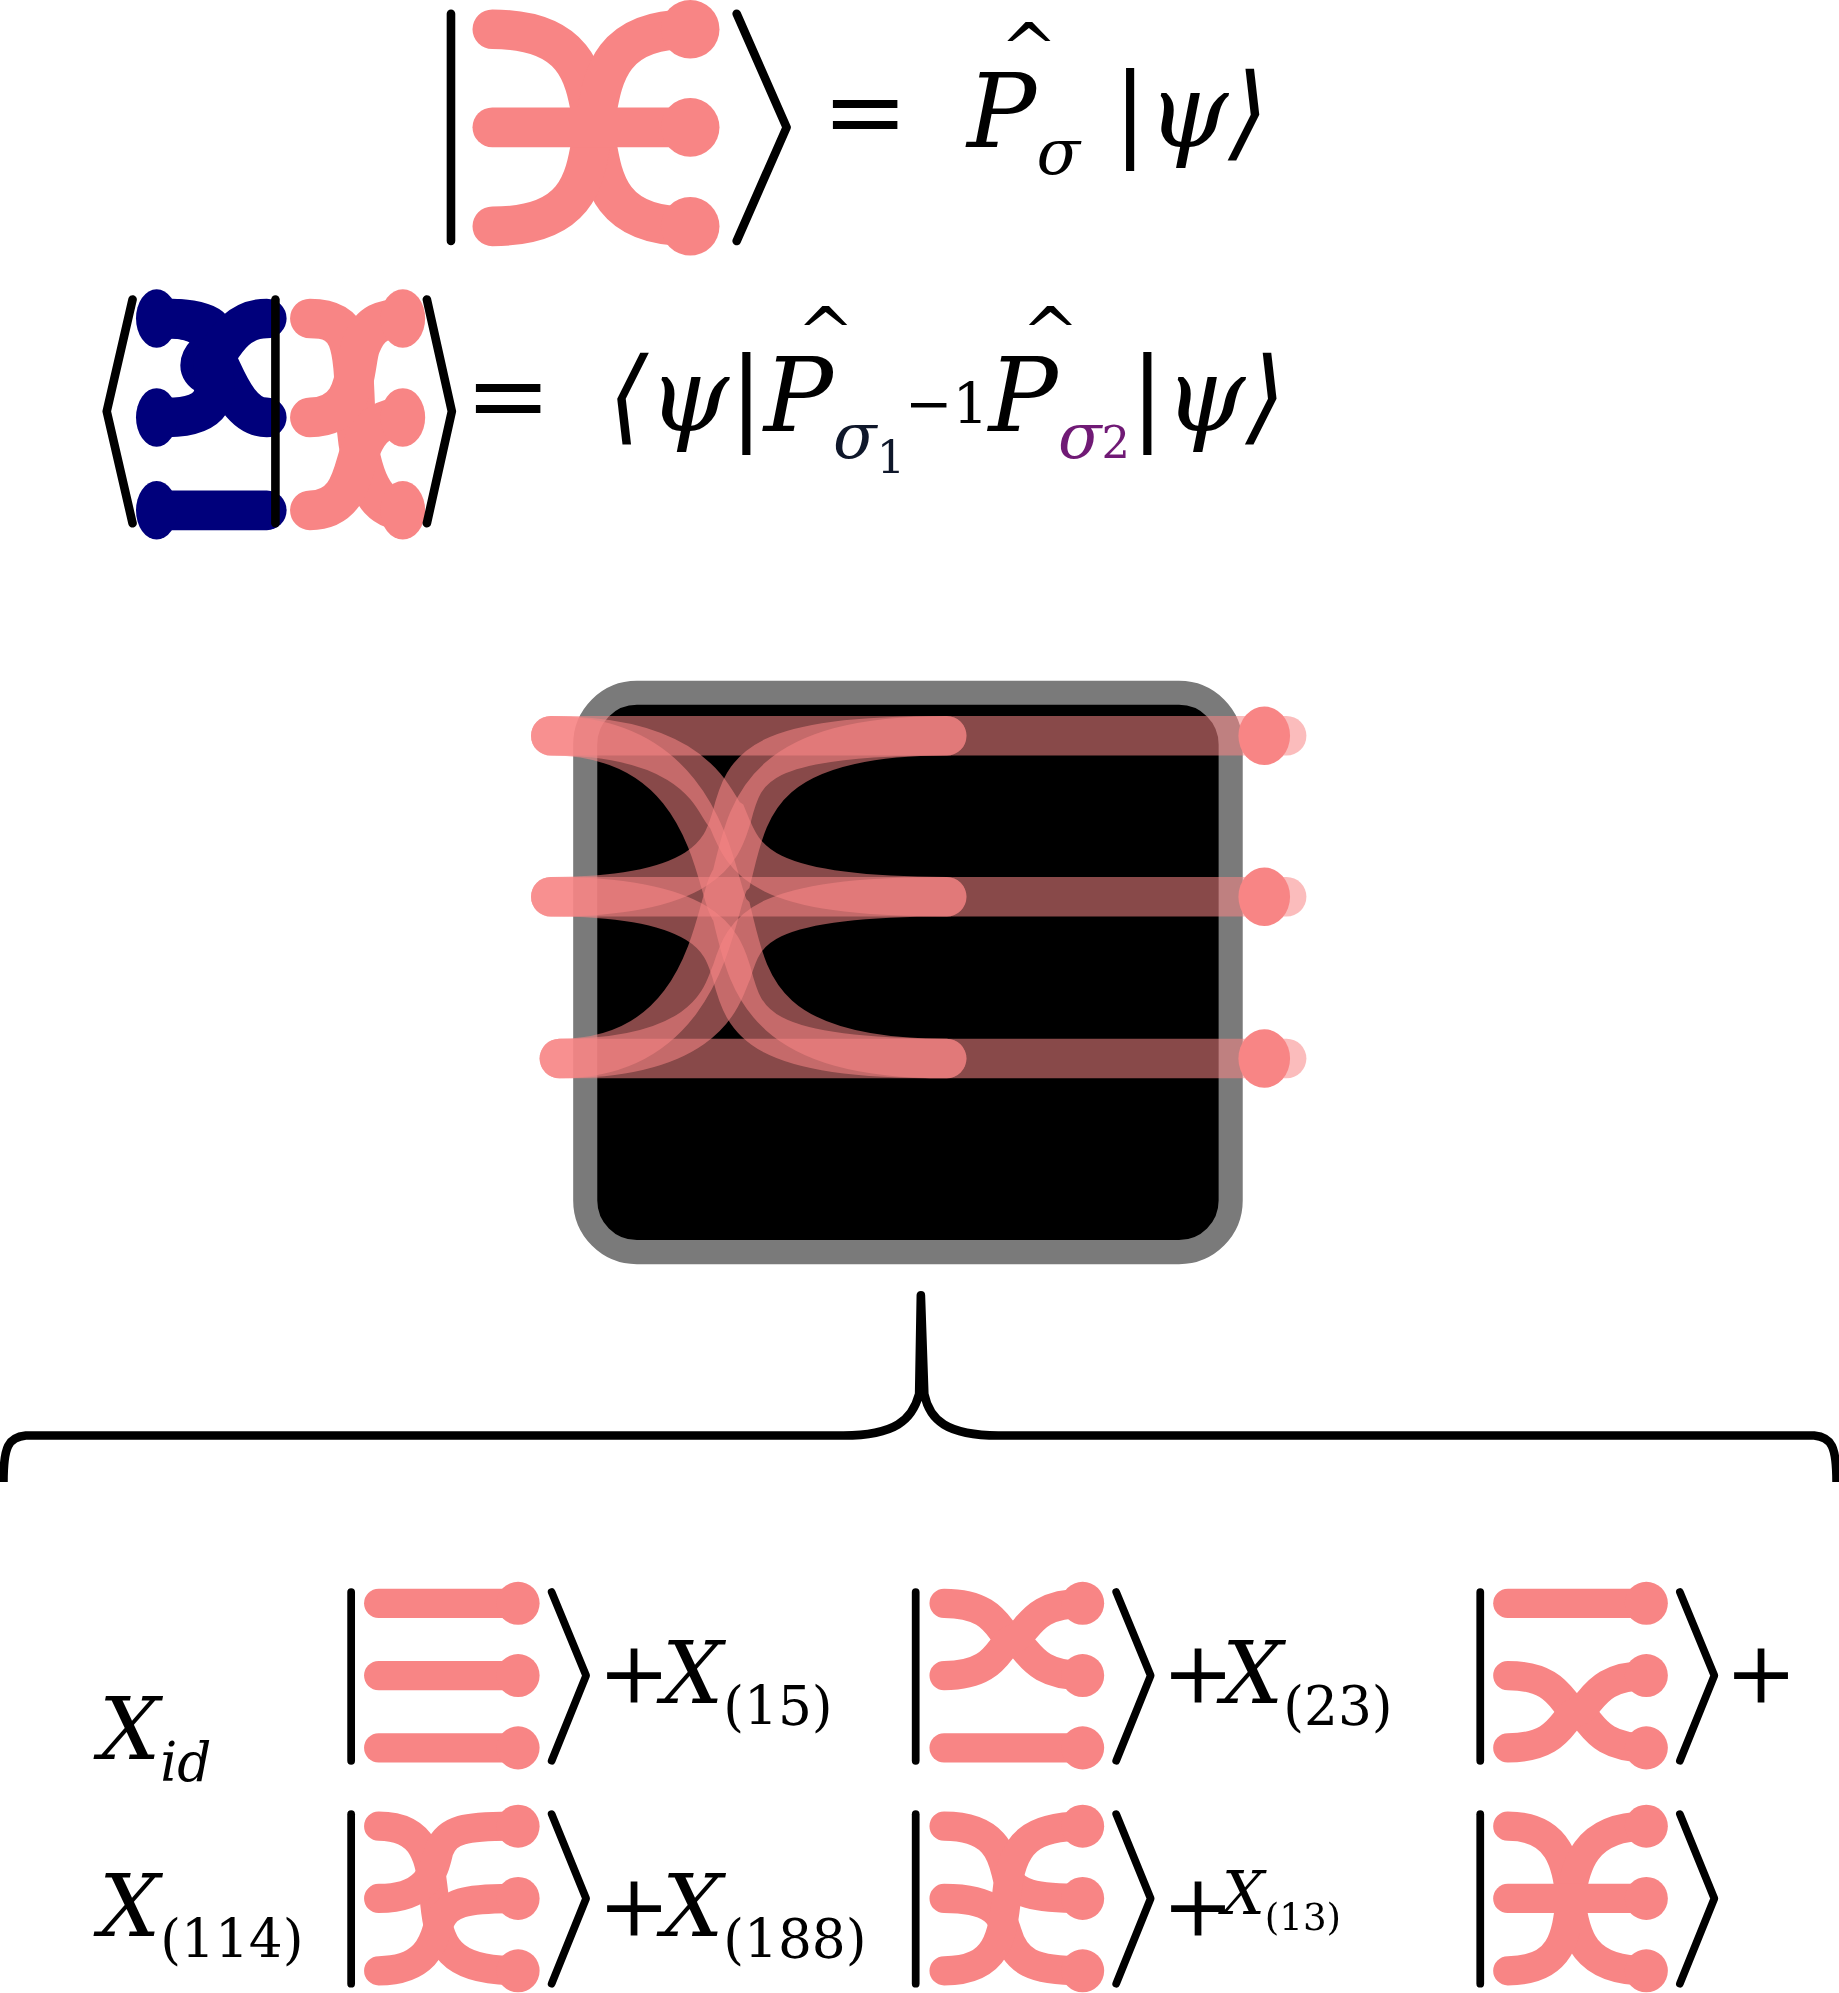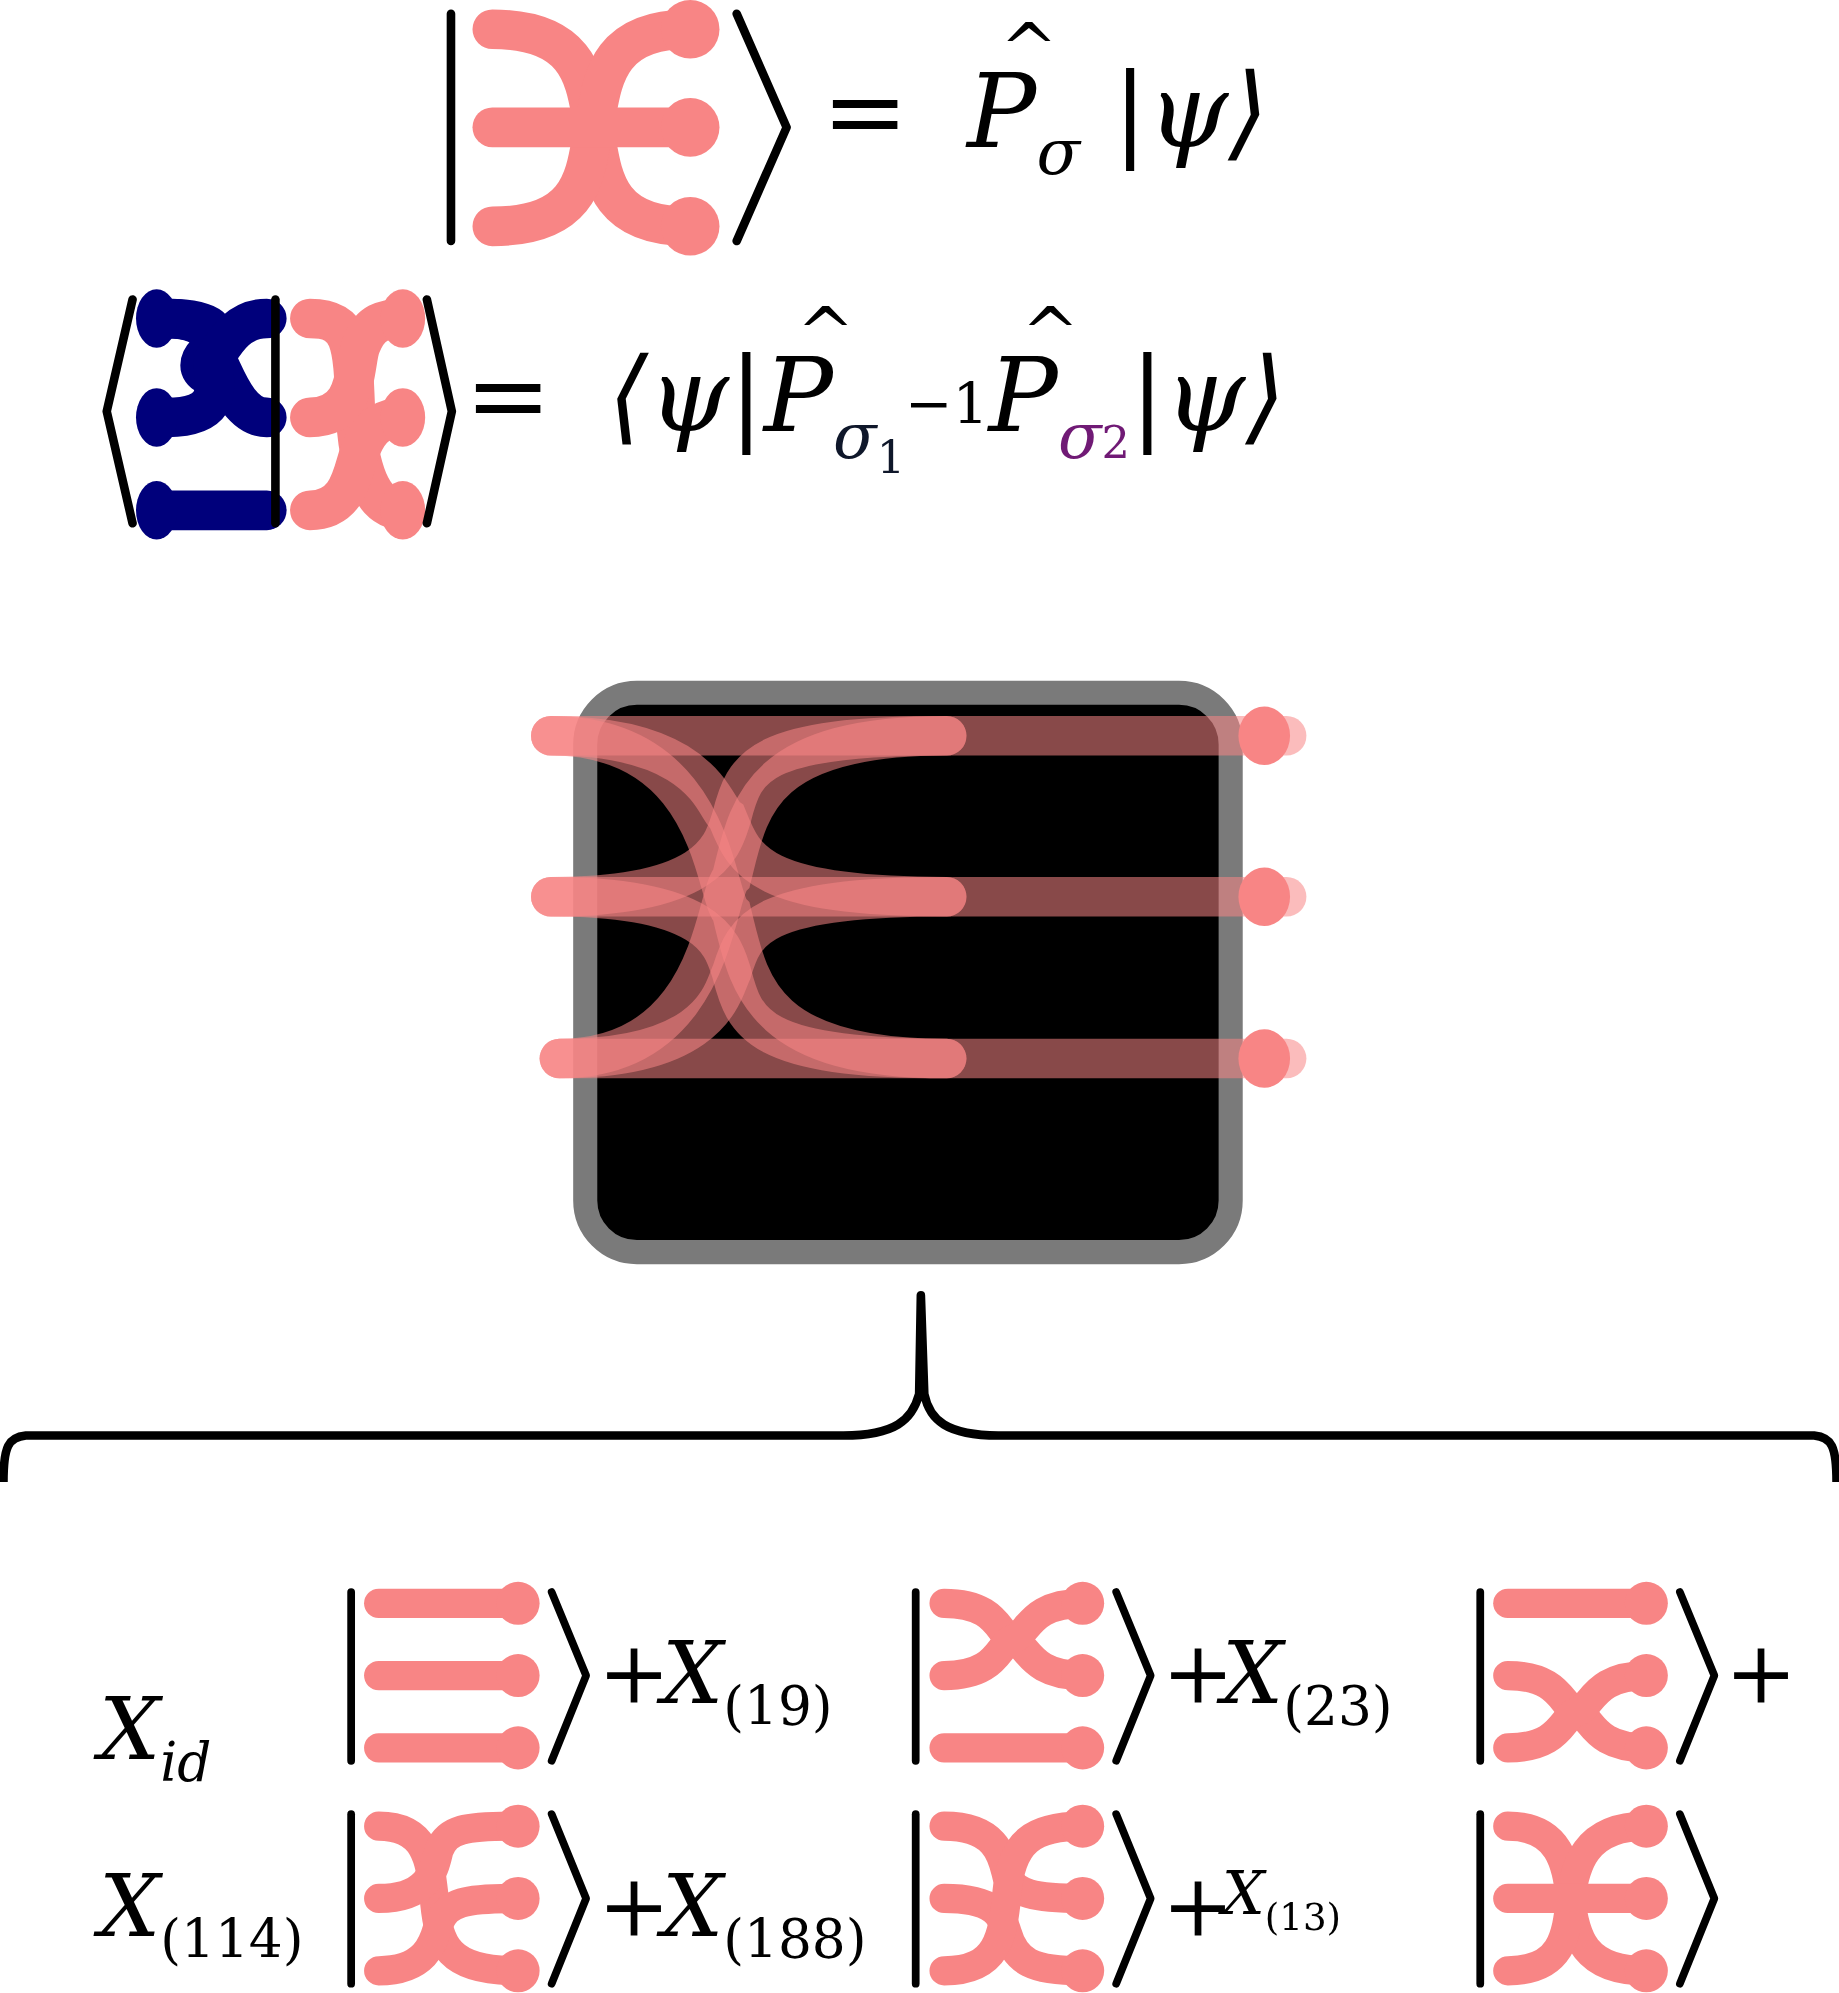--- a/index.html
+++ b/index.html
@@ -207,21 +207,21 @@
     <span style="position:absolute; left:33px; top:-45px; font-size:69px;">^</span>
     <span class="it">P</span>
   </span><span class="sub" style="color:#701a75;"><span class="it">σ</span><span style="font-size:0.7em;">2</span></span><span style="font-style:italic;">|ψ⟩</span>
 </div>
 
 <div class="math" style="left:99px; top:1686px; font-size:86px;">
   <span class="it">X</span><span class="it sub">id</span>
 </div>
 <div class="math" style="left:598px; top:1630px; font-size:86px;">+</div>
 <div class="math" style="left:662px; top:1630px; font-size:86px;">
-  <span class="it">X</span><span class="sub">(19)</span>
+  <span class="it">X</span><span class="sub">(15)</span>
 </div>
 <div class="math" style="left:1162px; top:1630px; font-size:86px;">+</div>
 <div class="math" style="left:1222px; top:1630px; font-size:86px;text-align:center;">
   <span class="it">X</span><span class="sub">(23)</span>
 </div>
 <div class="math" style="left:1725px; top:1630px; font-size:86px;">+</div>
 
 <div class="math" style="left:99px; top:1863px; font-size:86px;">
   <span class="it">X</span><span class="sub">(114)</span>
 </div>

